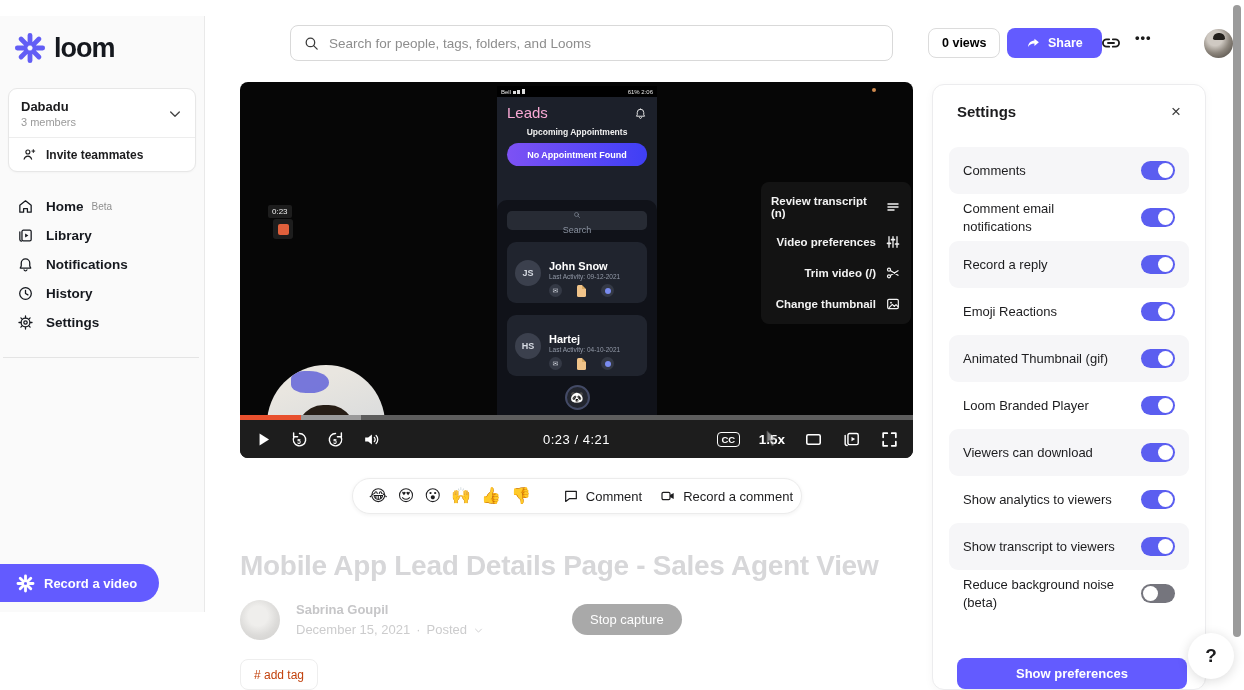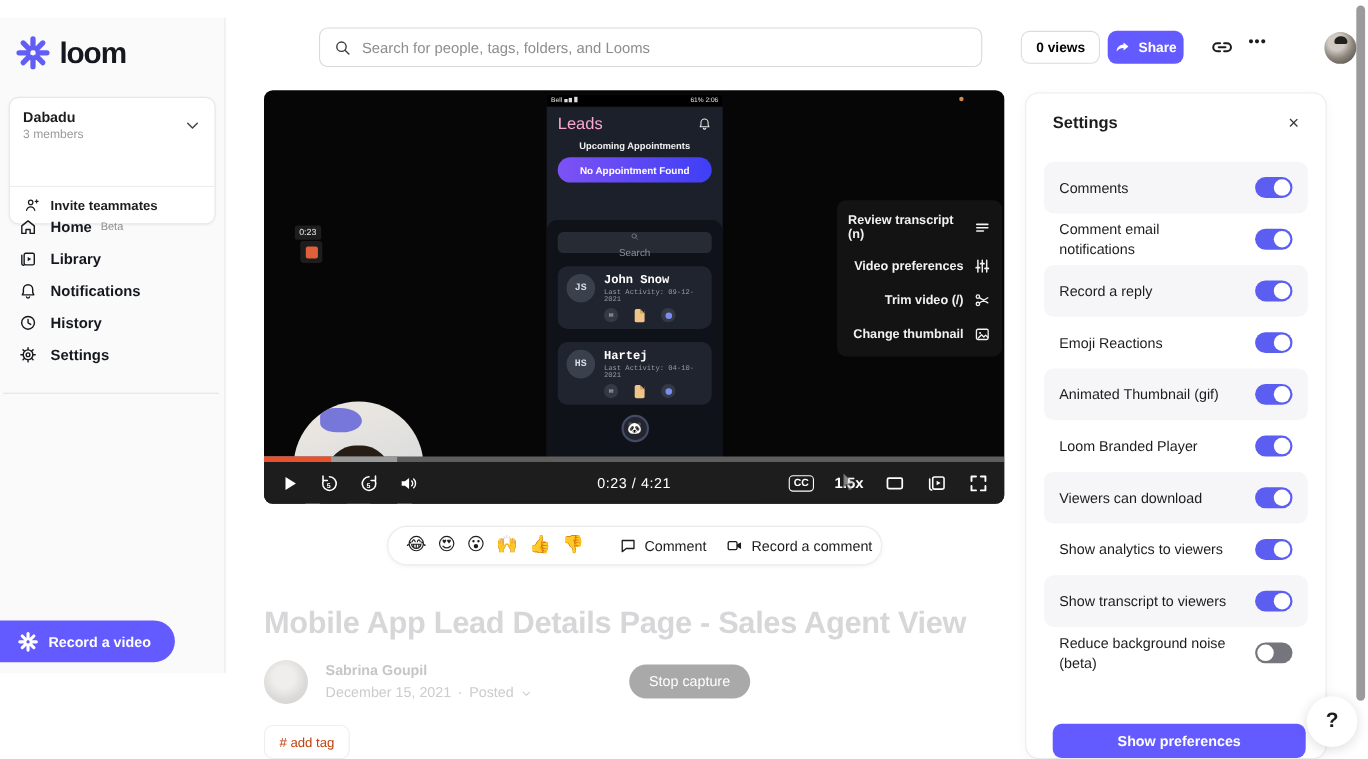--- a/index.html
+++ b/index.html
@@ -12,21 +12,21 @@
   .logo-row { position:absolute; left:14px; top:16px; display:flex; align-items:center; gap:8px; }
   .logo-mark { width:32px; height:32px; color:#625df5; }
   .logo-text { font-size:27px; font-weight:bold; letter-spacing:-1px; color:#15181e; }
   .ws-card { position:absolute; left:8px; top:72px; width:188px; background:#fff;
     border:1px solid #e7e7e7; border-radius:9px; box-shadow:0 1px 2px rgba(0,0,0,.03); }
   .ws-top { padding:10px 12px 9px; display:flex; align-items:center; cursor:pointer; }
   .ws-name { font-size:13px; font-weight:bold; }
   .ws-members { font-size:11px; color:#9a9a9a; margin-top:2px; }
   .ws-chev { margin-left:auto; width:16px; height:16px; color:#444; }
   .ws-invite { border-top:1px solid #ededed; padding:9px 12px; display:flex; align-items:center;
-    gap:10px; font-size:12px; font-weight:bold; cursor:pointer;margin-top:32px; }
+    gap:10px; font-size:12px; font-weight:bold; cursor:pointer; }
   .ws-invite svg { width:15px; height:15px; }
   .nav { position:absolute; left:0; top:176px; width:100%; }
   .nav-item { display:flex; align-items:center; gap:12px; padding:6px 0 6px 17px; cursor:pointer;
     font-size:13.5px; font-weight:bold; color:#15181e; }
   .nav-item svg { width:17px; height:17px; flex:0 0 17px; }
   .nav-badge { font-size:10px; font-weight:normal; color:#8f8f8f; margin-left:-4px; }
   .side-divider { position:absolute; left:3px; right:5px; top:341px; height:1px; background:#e4e4e4; }
   .record-btn { position:absolute; left:-24px; bottom:10px; height:38px; padding:0 22px 0 40px;
     background:#635bff; border:none; border-radius:20px; display:flex; align-items:center; gap:9px;
     color:#fff; font-size:13px; font-weight:bold; cursor:pointer; }
@@ -36,21 +36,21 @@
   .search-box { position:absolute; left:290px; top:25px; width:603px; height:36px;
     border:1px solid #d9d9d9; border-radius:8px; background:#fff; display:flex; align-items:center;
     padding:0 12px; gap:9px; }
   .search-box svg { width:17px; height:17px; color:#3c3c3c; }
   .search-box input { border:none; outline:none; flex:1; font-size:13.5px; color:#333;
     font-family:inherit; background:transparent; }
   .search-box input::placeholder { color:#8d8d8d; }
   .views-btn { position:absolute; left:928px; top:28px; height:30px; padding:0 13px;
     background:#fff; border:1px solid #dcdcdc; border-radius:8px; font-size:12.5px; font-weight:bold;
     cursor:pointer; font-family:inherit; }
-  .share-btn { position:absolute; left:1007px; top:28px; height:30px; padding:0 6px;
+  .share-btn { position:absolute; left:1007px; top:28px; height:30px; padding:0 19px;
     background:#635bff; border:none; border-radius:8px; color:#fff; font-size:12.5px; font-weight:bold;
     display:flex; align-items:center; gap:7px; cursor:pointer; font-family:inherit; }
   .share-btn svg { width:15px; height:15px; }
   .link-btn { position:absolute; left:1100px; top:32px; width:22px; height:22px; color:#1c1c1c; cursor:pointer; }
   .more-btn { position:absolute; left:1135px; top:30px; font-size:13px; letter-spacing:1px;
     font-weight:bold; cursor:pointer; color:#1c1c1c; }
   .avatar { position:absolute; left:1204px; top:29px; width:29px; height:29px; border-radius:50%;
     background:radial-gradient(circle at 38% 32%, #cfc9c2 0 28%, #8d867d 55%, #413c36 100%);
     overflow:hidden; cursor:pointer; }
   .avatar::after { content:""; position:absolute; left:9px; top:4px; width:12px; height:7px;
@@ -69,22 +69,22 @@
   .p-bell { width:13px; height:13px; color:#e8e8e8; }
   .p-sub { text-align:center; font-size:8.5px; font-weight:bold; color:#f0f0f0; margin-top:6px; }
   .p-cta { margin:6px 10px 0; height:23px; border-radius:12px; border:none; cursor:pointer;
     background:linear-gradient(90deg,#7d52f4,#3f3ff5); color:#fff; font-size:9px; font-weight:bold;
     width:calc(100% - 20px); font-family:inherit; }
   .p-sheet { position:absolute; left:0; right:0; top:114px; bottom:0; background:#101219;
     border-radius:10px 10px 0 0; }
   .p-search { margin:11px 10px 0; height:19px; border-radius:5px; background:#272b34;
     display:flex; align-items:center; gap:6px; padding:0 7px; color:#8b93a1; font-size:9px;flex-direction:column; }
   .p-search svg { width:8px; height:8px; }
-  .lead-card { margin:12px 10px 0; border-radius:9px; background:#20242e; padding:7px 8px 6px;
-    display:flex; gap:8px; cursor:pointer;font-family:Liberation Mono, monospace; }
+  .lead-card { margin:12px 10px 0; border-radius:9px; background:#20242e; padding:18px 8px 6px;
+    display:flex; gap:8px; cursor:pointer; }
   .lead-av { width:26px; height:26px; border-radius:50%; background:#3b404d; color:#d6dae2;
     font-size:9px; font-weight:bold; display:flex; align-items:center; justify-content:center; flex:0 0 26px; }
   .lead-name { font-size:11px; font-weight:bold; color:#fff; }
   .lead-act { font-size:6.5px; color:#939aa8; margin-top:1px; }
   .lead-icons { display:flex; gap:15px; margin-top:4px; align-items:center; }
   .li-dot { width:13px; height:13px; border-radius:50%; background:#343945; display:flex;
     align-items:center; justify-content:center; font-size:7px; color:#cfd3dc; }
   .li-file { width:9px; height:12px; background:#f0c389; border-radius:1.5px; position:relative; }
   .li-file::after { content:""; position:absolute; right:0; top:0; border:2.5px solid #20242e;
     border-left-color:#d8a963; border-bottom-color:#d8a963; }

